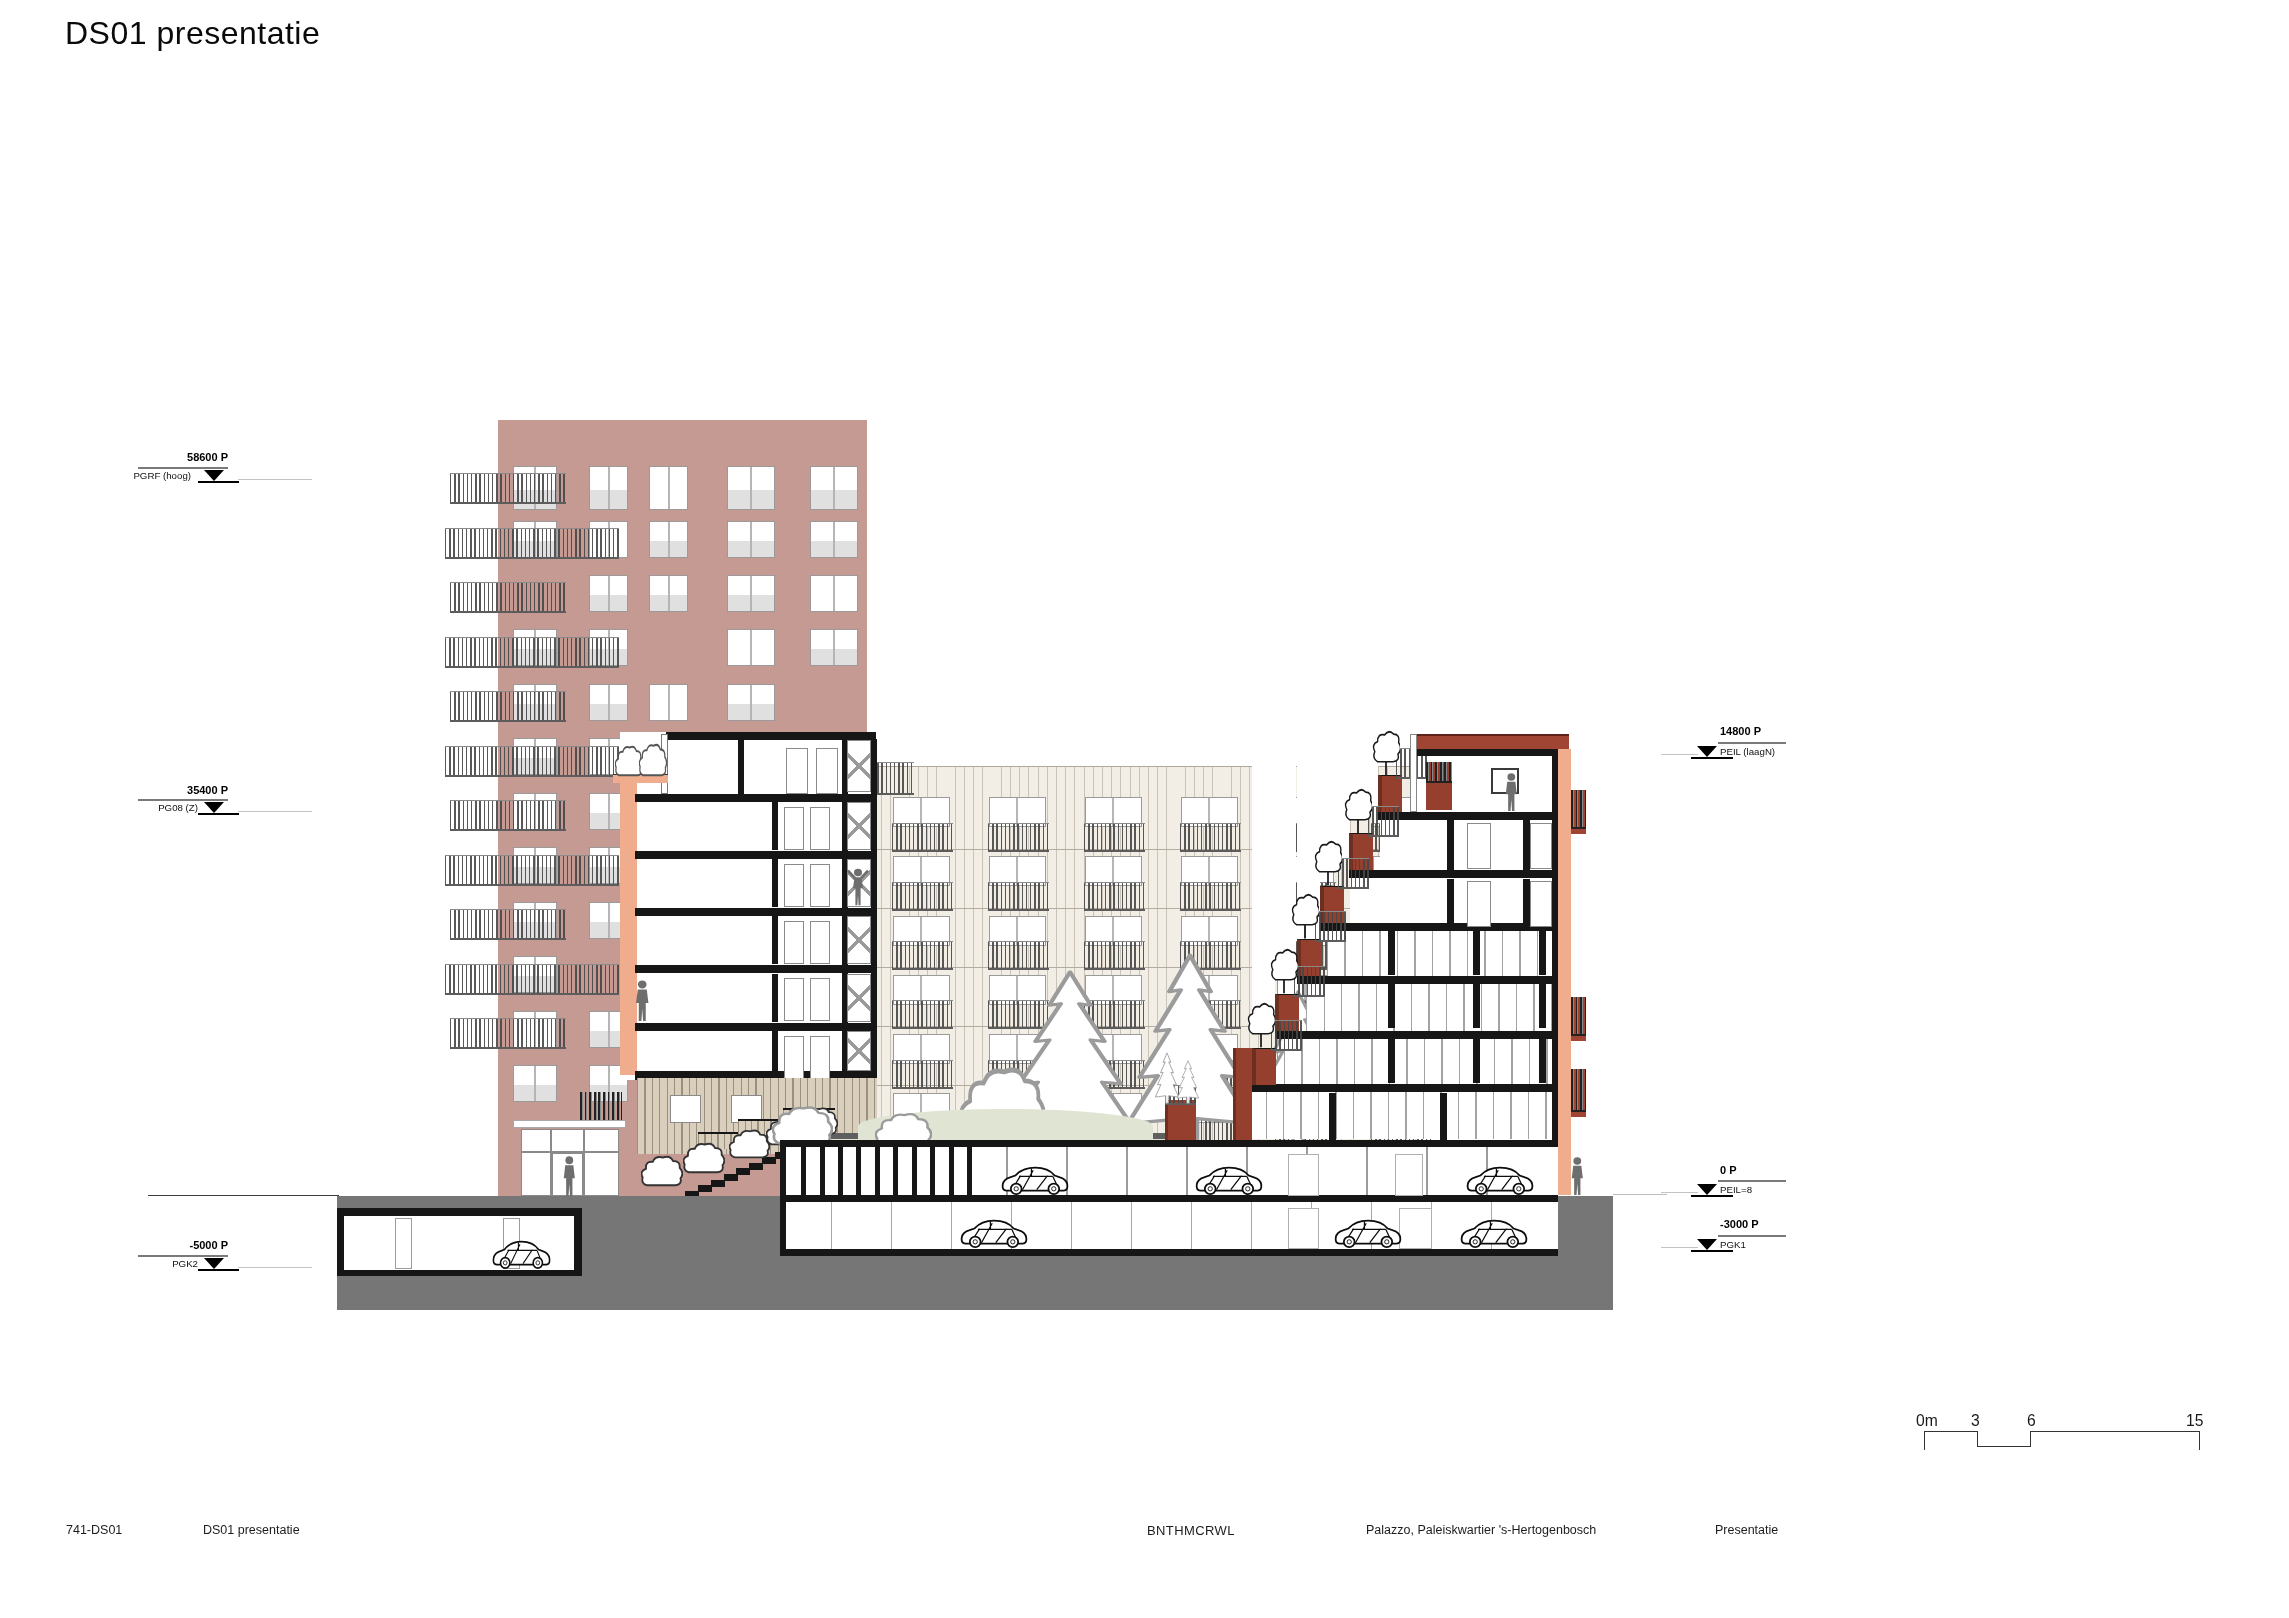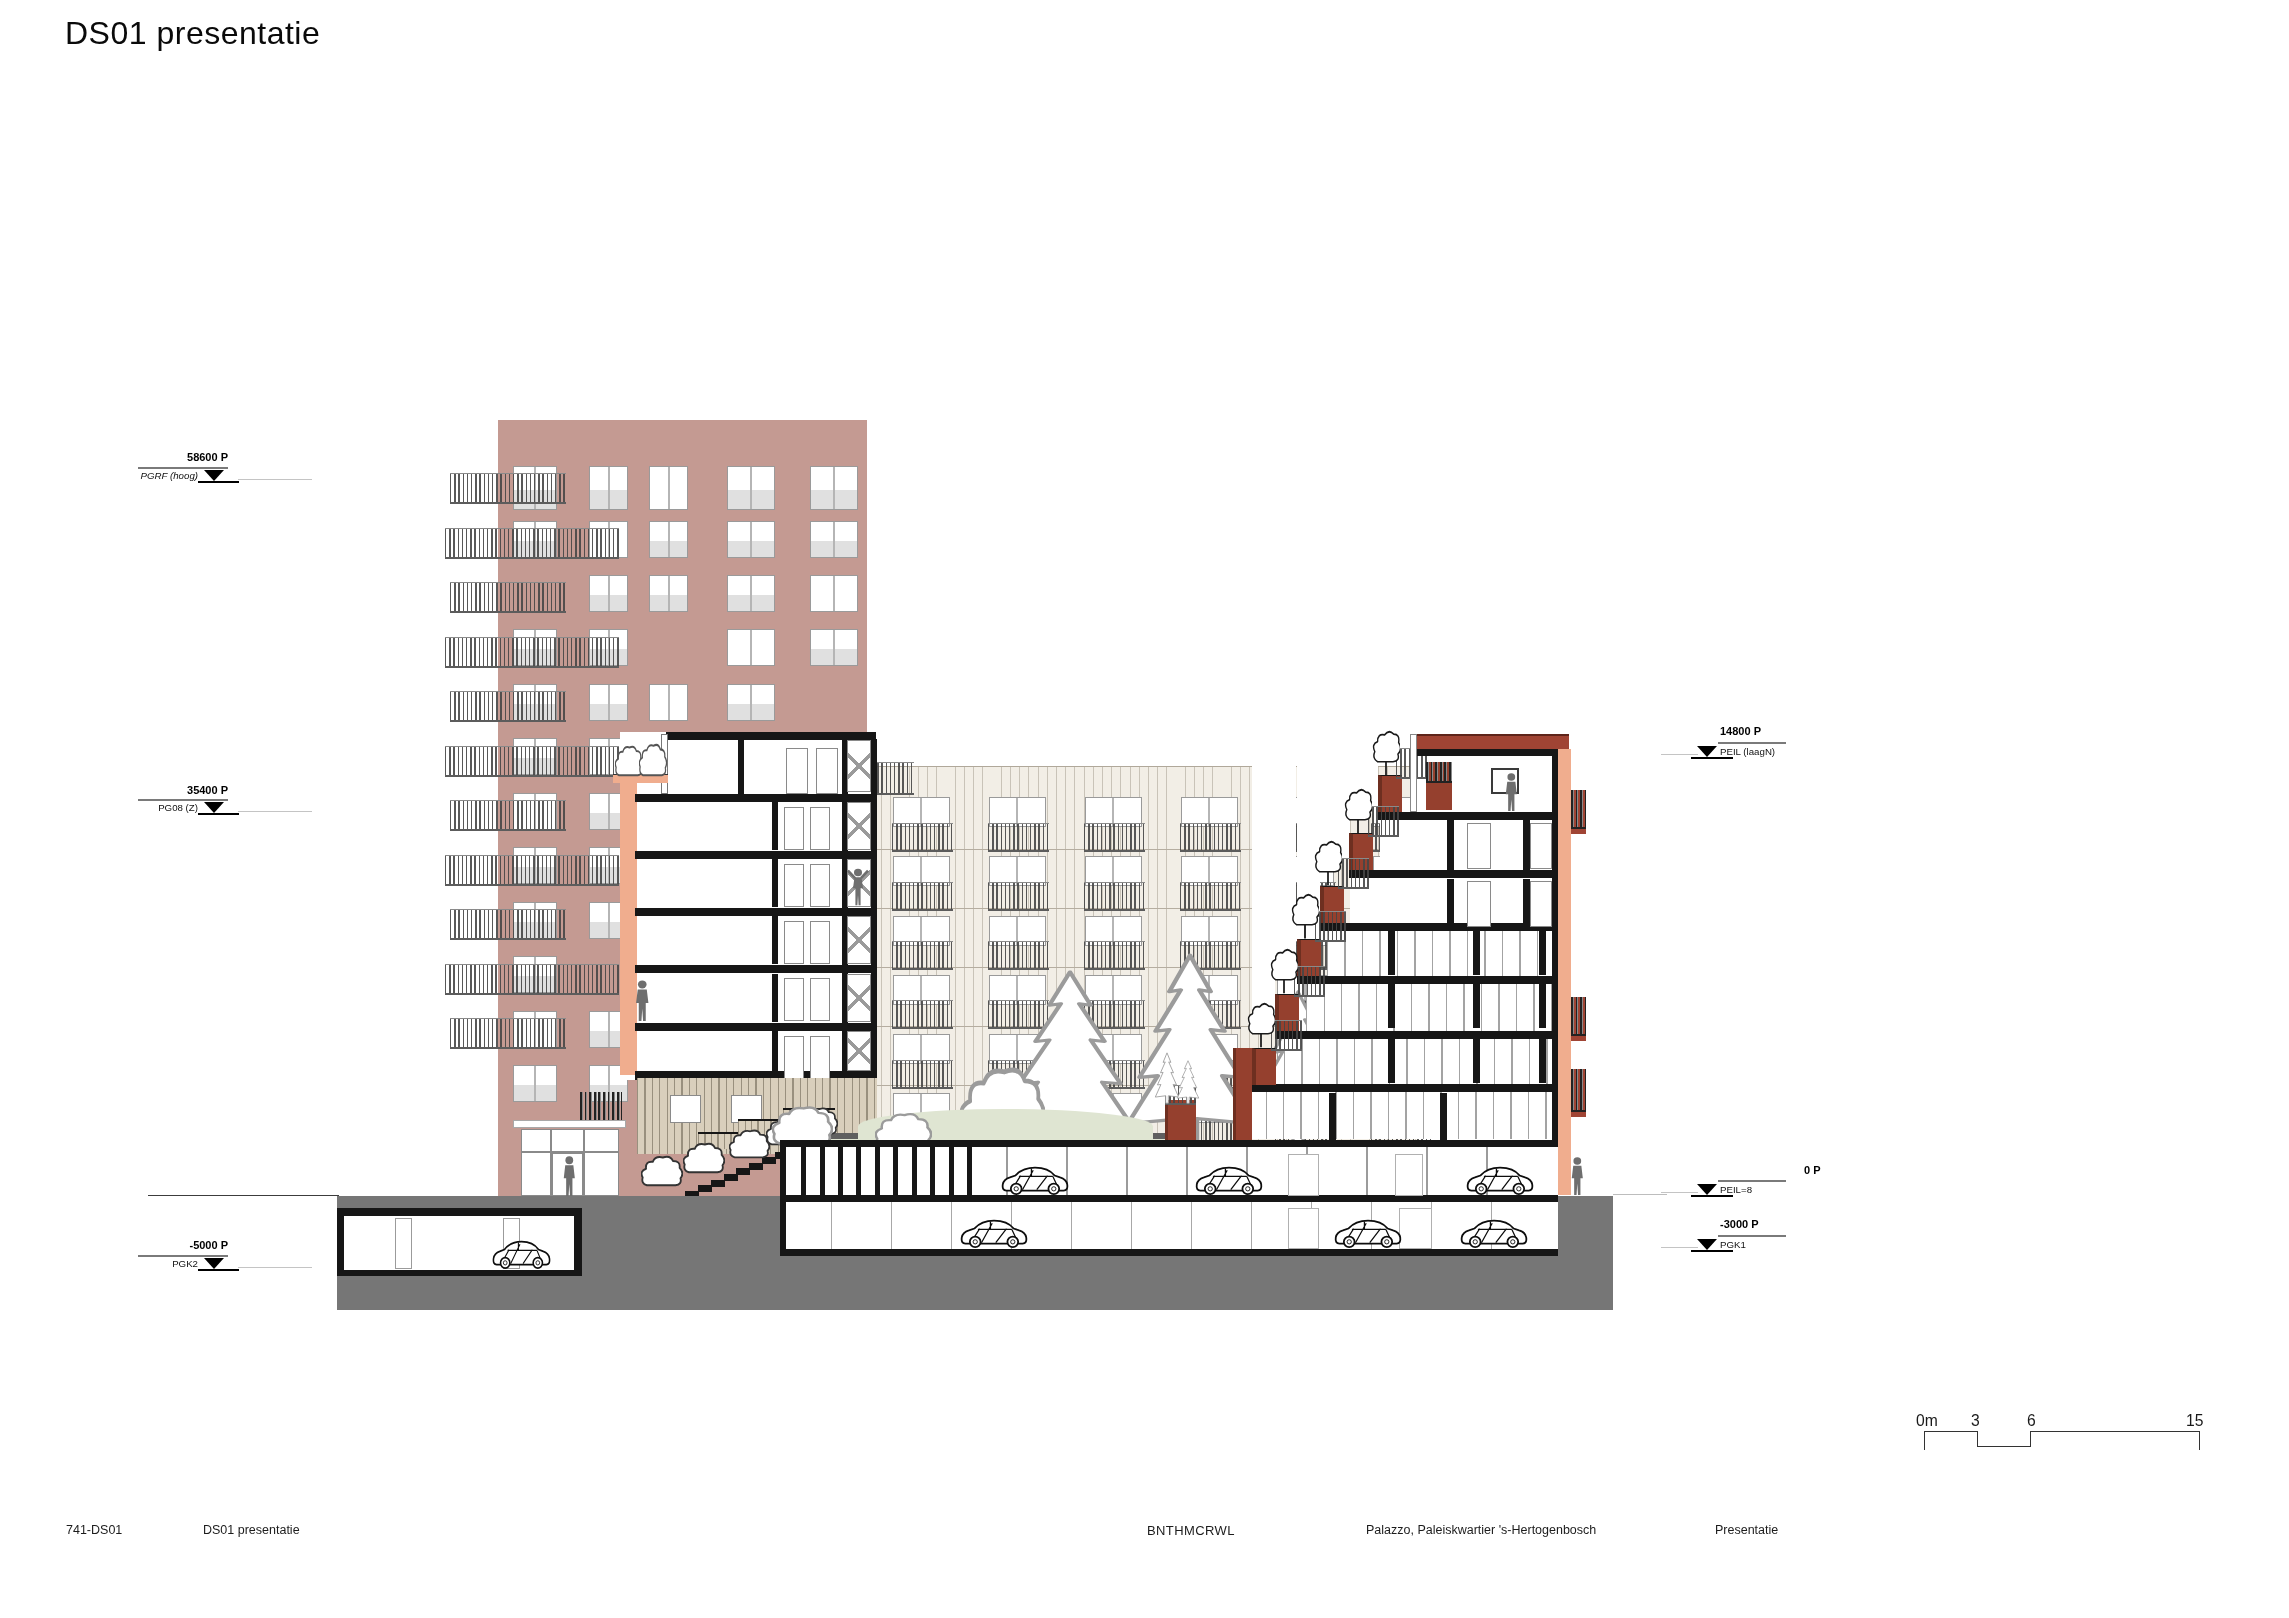--- a/index.html
+++ b/index.html
@@ -721,21 +721,21 @@
         </svg></div>
       <div style="position: absolute; left: 148px; top: 1195px; width: 191px; height: 1.4px; background: rgb(60, 60, 60);"></div>
       <div style="position: absolute; left: 1613px; top: 1194px; width: 54px; height: 1.4px; background: rgb(189, 189, 189);"></div>
     </div>
 
   <div>
     <div class="mv" style="left:138px;top:451px;width:90px;text-align:right;">58600 P</div>
     <div class="mline" style="left:138px;top:467px;width:90px;"></div>
     <div class="tri" style="left:204px;top:470px;"></div>
     <div class="mblk" style="left:198px;top:481px;width:41px;"></div>
-    <div class="mn" style="left:120px;top:470px;width:78px;text-align:right;font-style:italic;">PGRF (hoog)</div>
+    <div class="mn" style="left:113px;top:470px;width:78px;text-align:right;">PGRF (hoog)</div>
     <div class="mlead" style="left:238px;top:479px;width:74px;"></div>
   </div>
   <div>
     <div class="mv" style="left:138px;top:784px;width:90px;text-align:right;">35400 P</div>
     <div class="mline" style="left:138px;top:799px;width:90px;"></div>
     <div class="tri" style="left:204px;top:802px;"></div>
     <div class="mblk" style="left:198px;top:813px;width:41px;"></div>
     <div class="mn" style="left:120px;top:802px;width:78px;text-align:right;">PG08 (Z)</div>
     <div class="mlead" style="left:238px;top:811px;width:74px;"></div>
   </div>
@@ -754,21 +754,21 @@
     <div class="mblk" style="left:1691px;top:757px;width:42px;"></div>
     <div class="mline" style="left:1718px;top:742px;width:68px;"></div>
     <div class="mv" style="left:1720px;top:725px;">14800 P</div>
     <div class="mn" style="left:1720px;top:746px;">PEIL (laagN)</div>
   </div>
   <div>
     <div class="mlead" style="left:1661px;top:1192px;width:37px;"></div>
     <div class="tri" style="left:1697px;top:1184px;"></div>
     <div class="mblk" style="left:1691px;top:1195px;width:42px;"></div>
     <div class="mline" style="left:1718px;top:1180px;width:68px;"></div>
-    <div class="mv" style="left:1804px;top:1164px;">0 P</div>
+    <div class="mv" style="left:1720px;top:1164px;">0 P</div>
     <div class="mn" style="left:1720px;top:1184px;">PEIL=8</div>
   </div>
   <div>
     <div class="mlead" style="left:1661px;top:1247px;width:37px;"></div>
     <div class="tri" style="left:1697px;top:1239px;"></div>
     <div class="mblk" style="left:1691px;top:1250px;width:42px;"></div>
     <div class="mline" style="left:1718px;top:1235px;width:68px;"></div>
     <div class="mv" style="left:1720px;top:1218px;">-3000 P</div>
     <div class="mn" style="left:1720px;top:1239px;">PGK1</div>
   </div>

